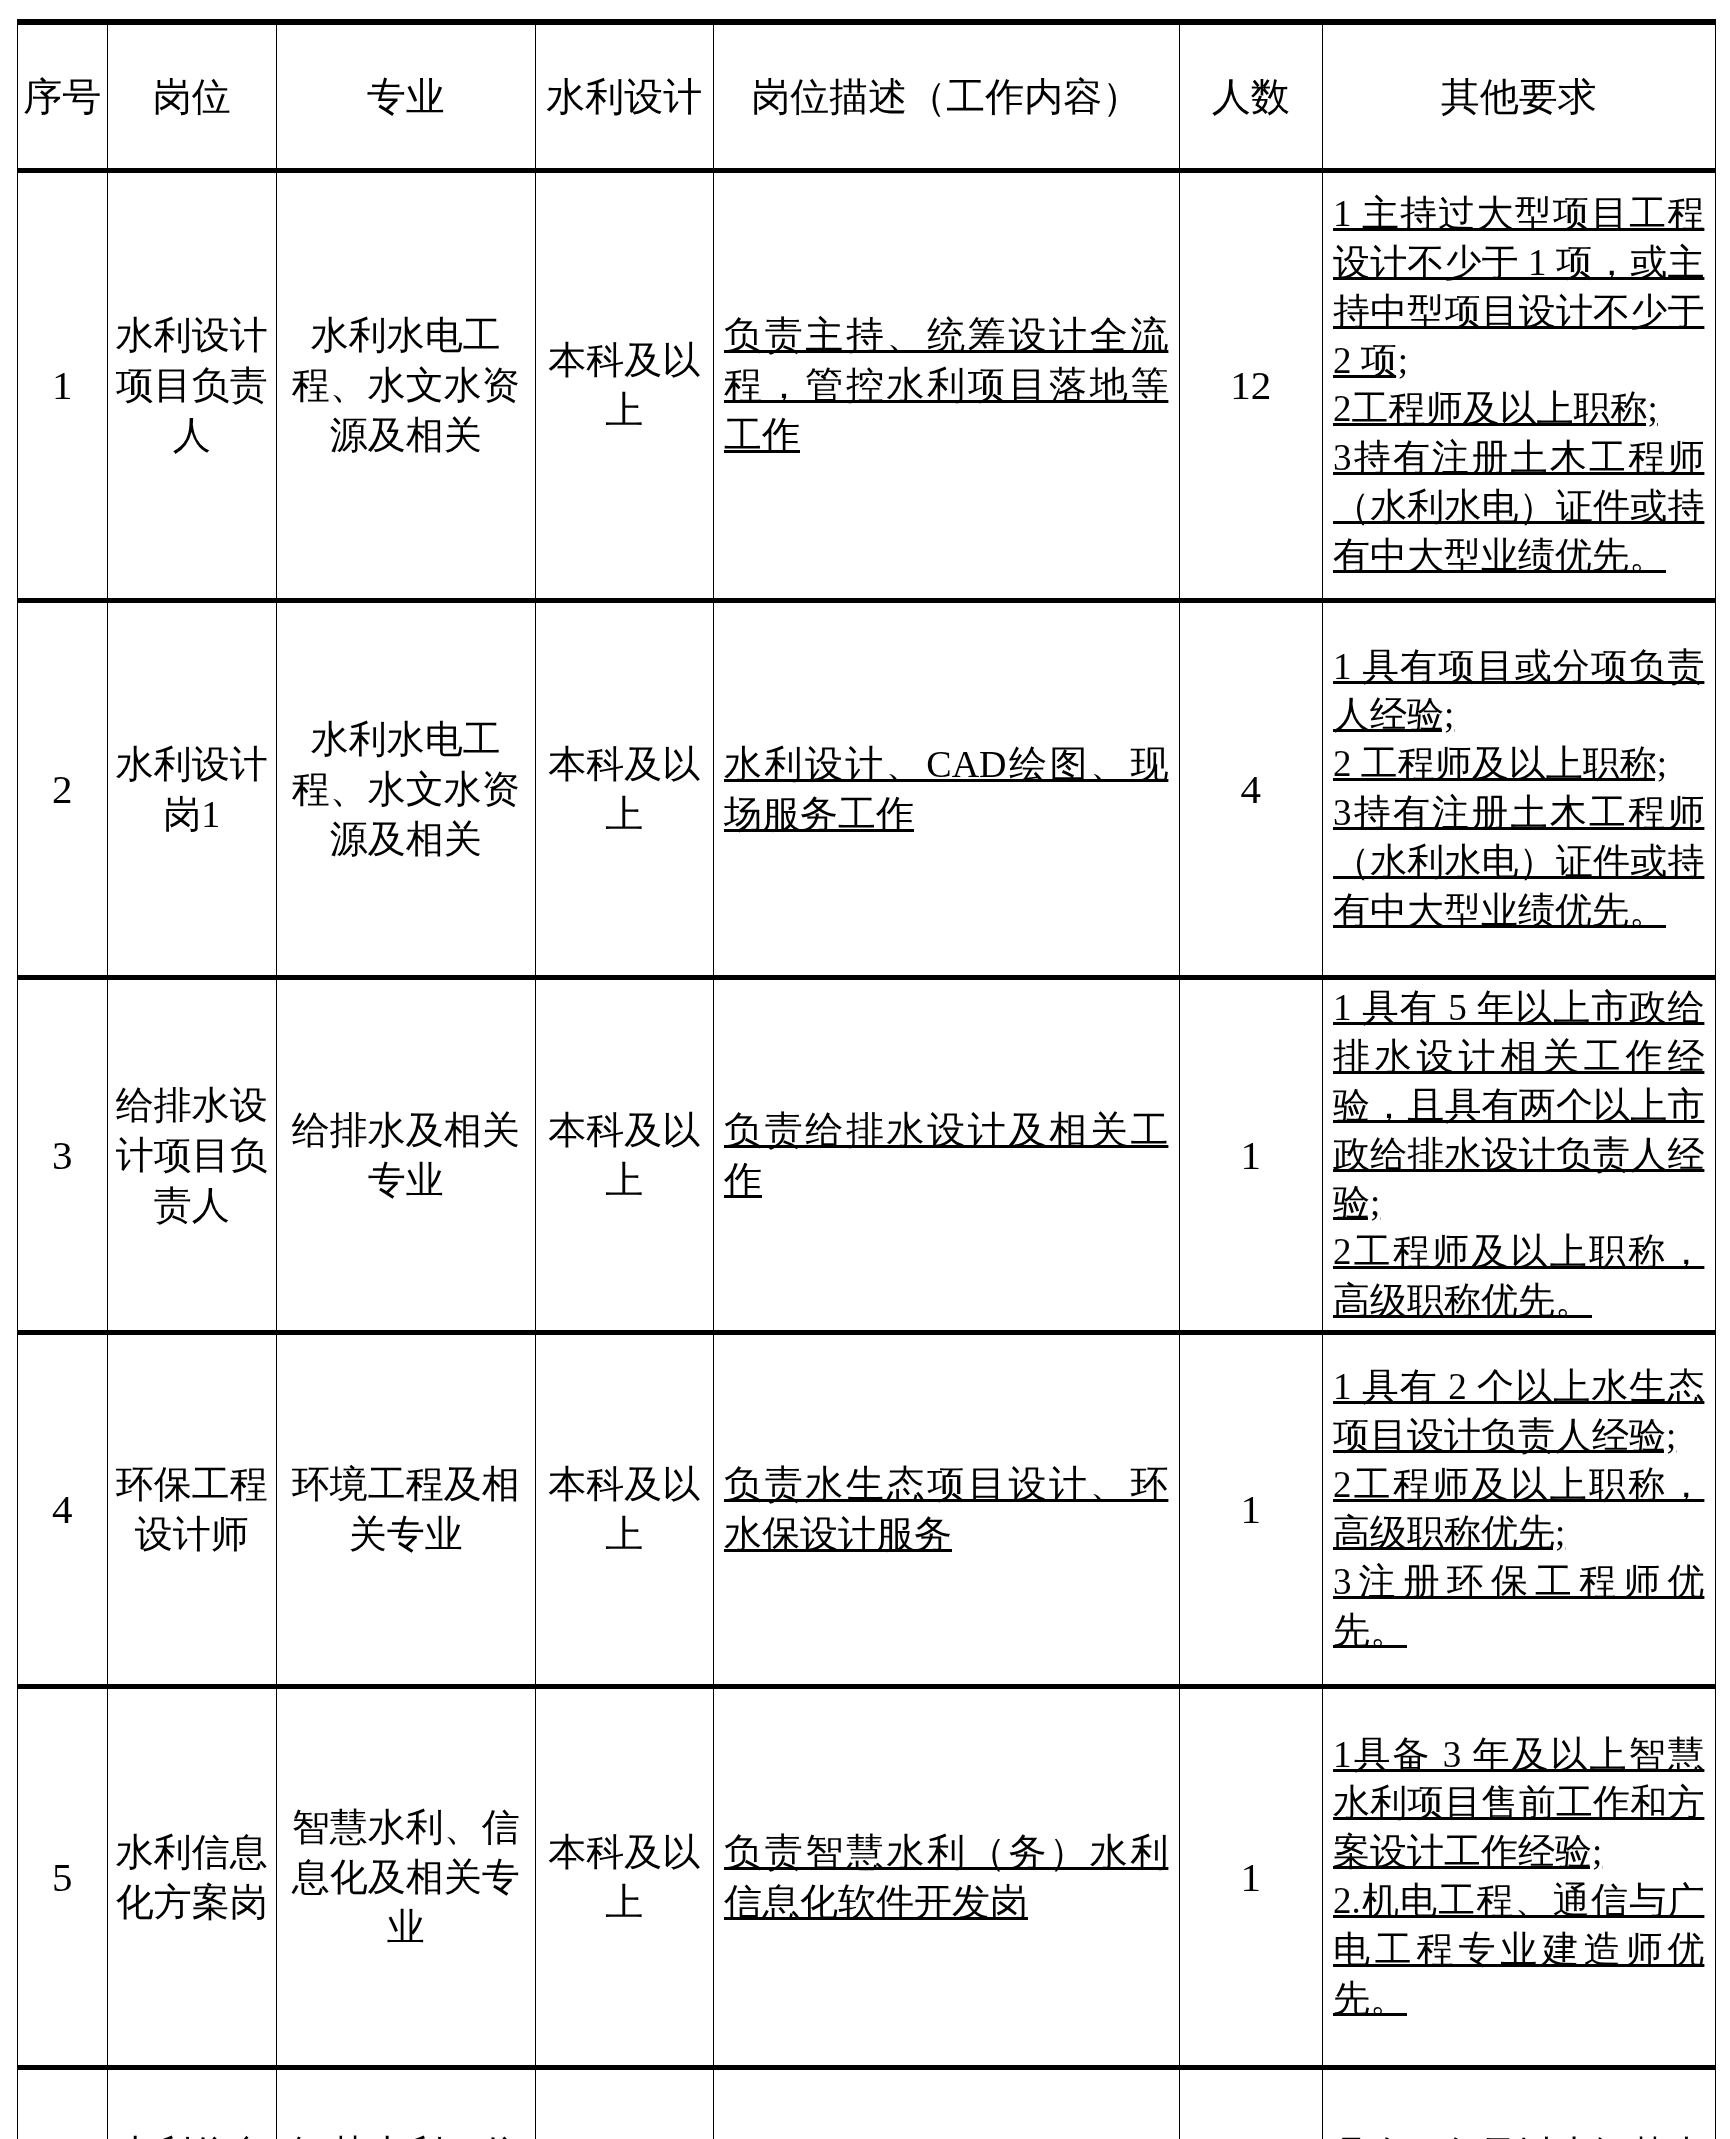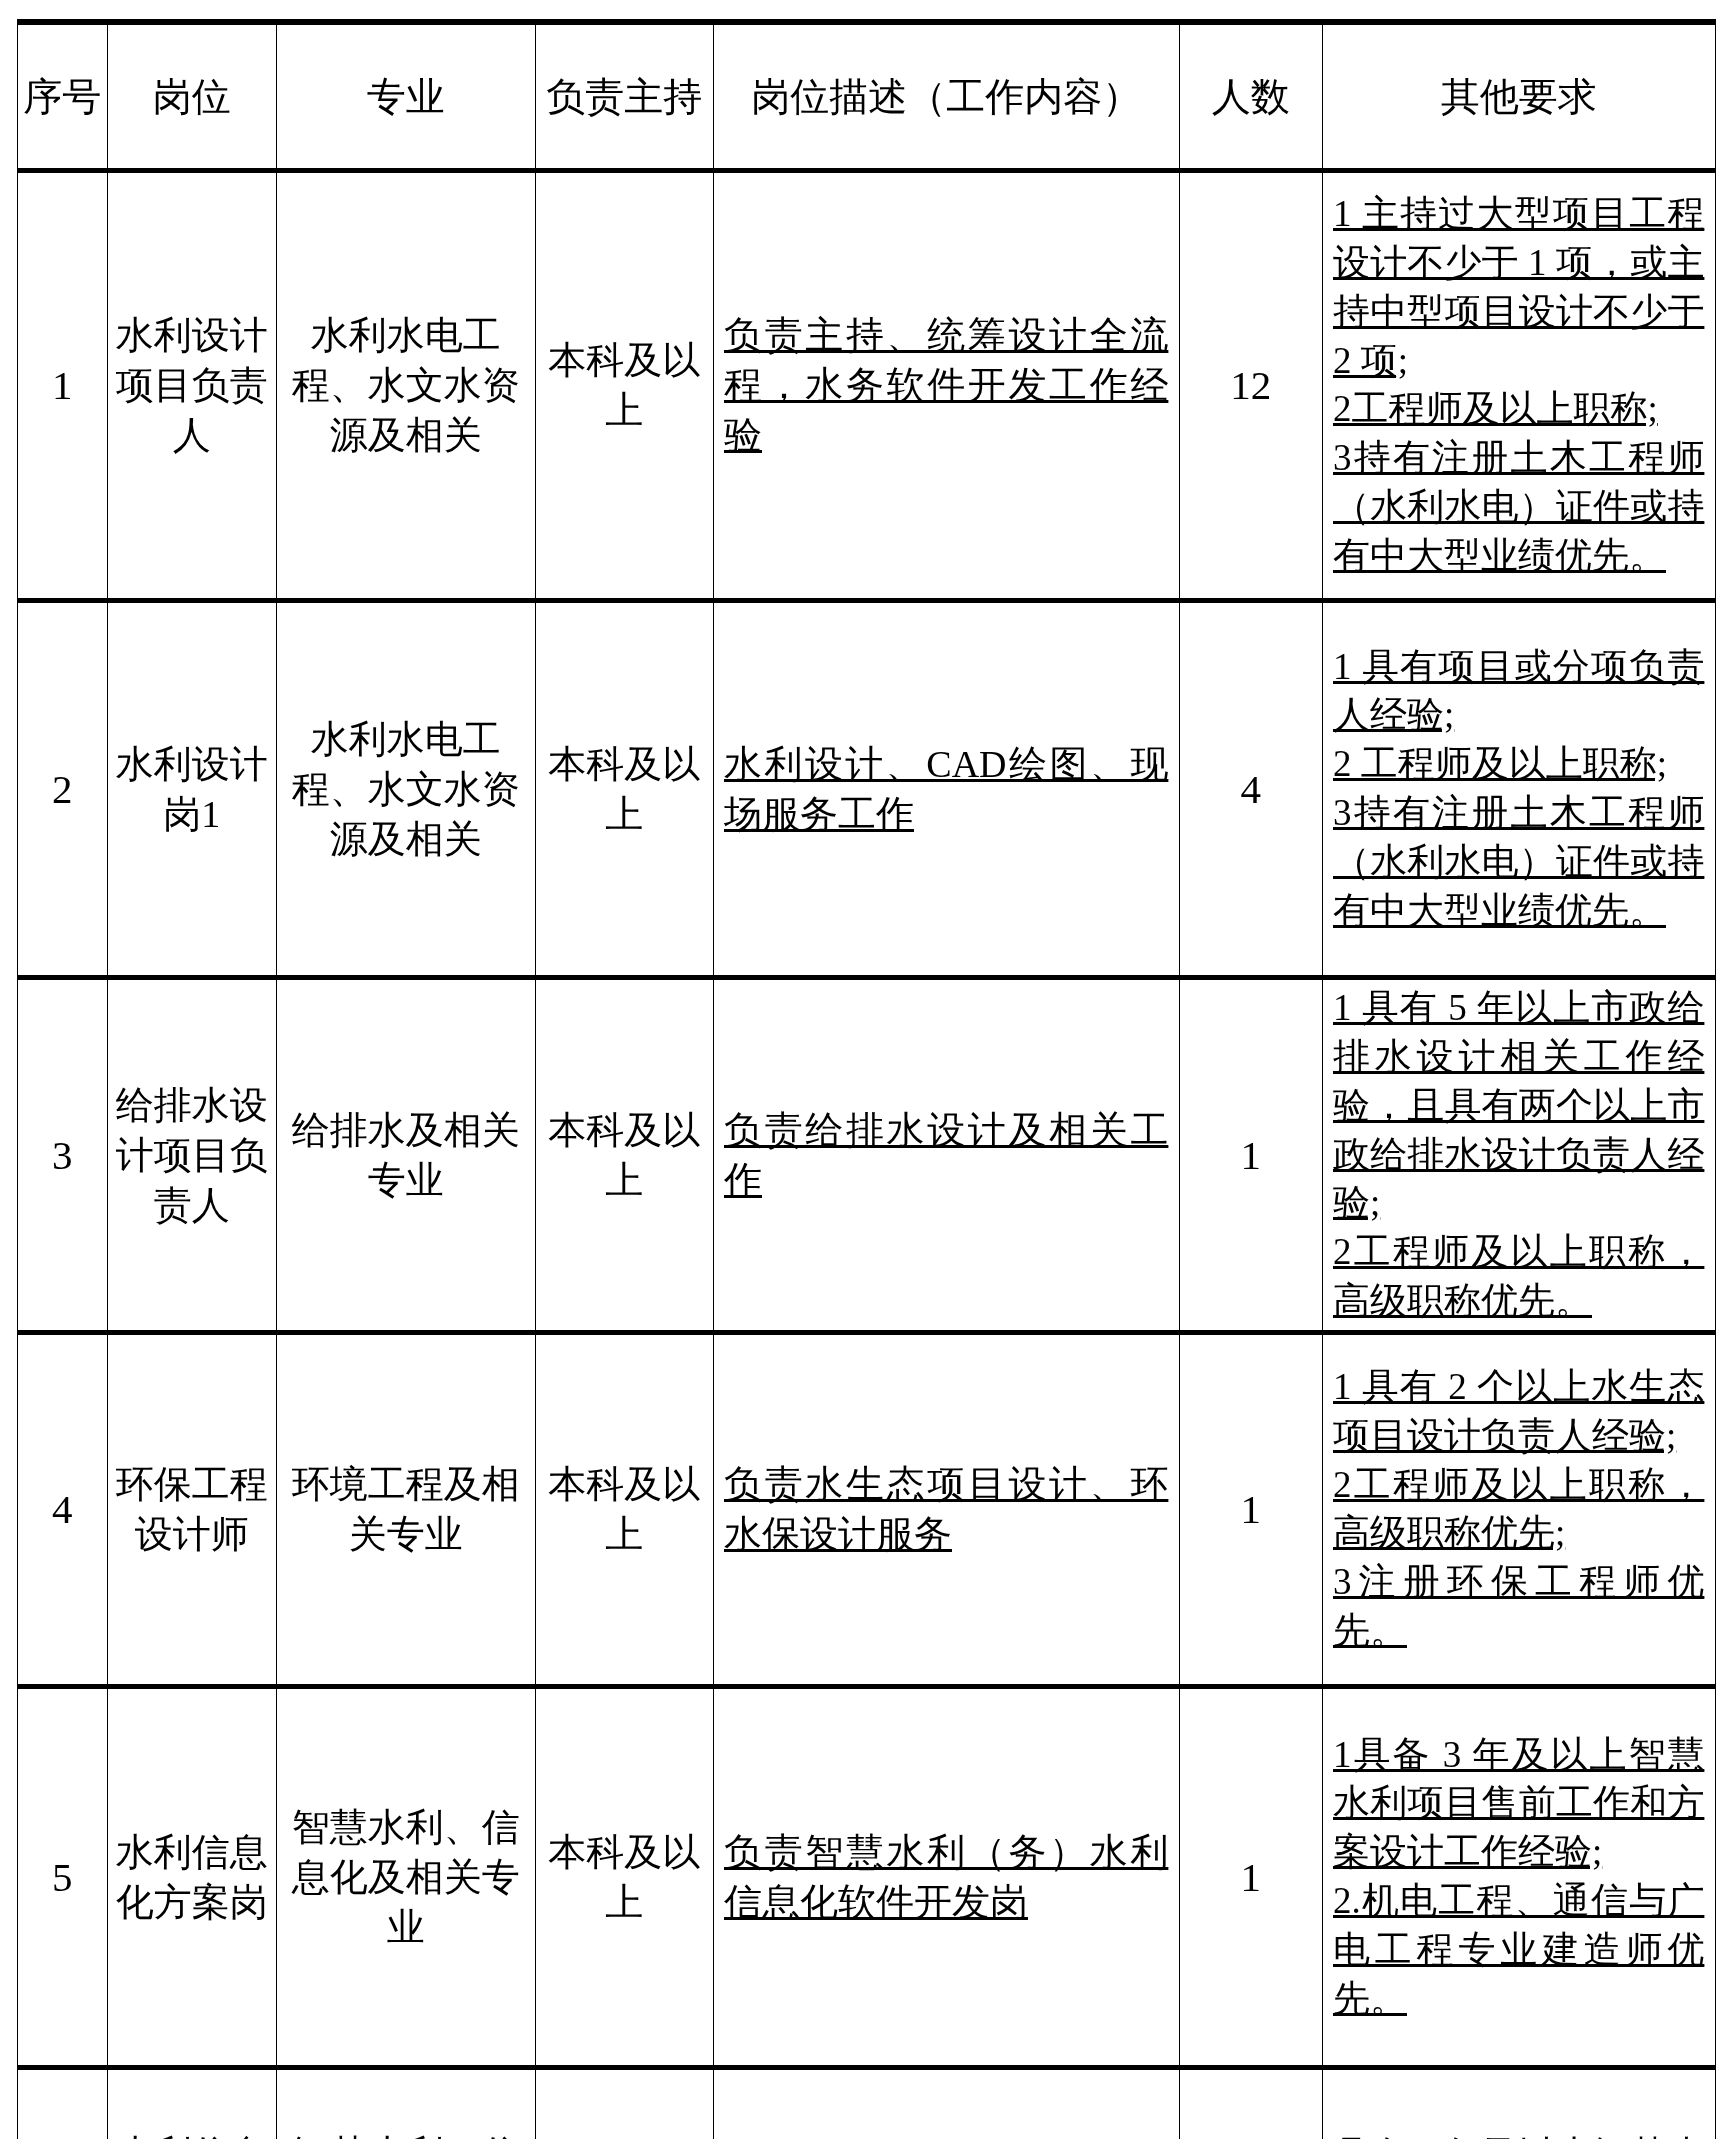--- a/index.html
+++ b/index.html
@@ -83,33 +83,33 @@
       <col class="c-edu">
     <col class="c-desc">
       <col class="c-count">
       <col class="c-other">
   </colgroup>
   <thead>
     <tr class="rh">
       <th>序号</th>
       <th>岗位</th>
       <th>专业</th>
-      <th>负责主持</th>
+      <th>水利设计</th>
       <th>岗位描述（工作内容）</th>
       <th>人数</th>
       <th>其他要求</th>
     </tr>
   </thead>
   <tbody>
     <tr class="r1 thick">
       <td class="no">1</td>
       <td class="post">水利设计项目负责人</td>
       <td class="major">水利水电工程、水文水资源及相关</td>
       <td class="edu">本科及以上</td>
-      <td class="desc">负责主持、统筹设计全流程，水务软件开发工作经验</td>
+      <td class="desc">负责主持、统筹设计全流程，管控水利项目落地等工作</td>
       <td class="count">12</td>
       <td class="other">1 主持过大型项目工程设计不少于 1 项，或主持中型项目设计不少于 2 项;
 2工程师及以上职称;
 3持有注册土木工程师（水利水电）证件或持有中大型业绩优先。</td>
     </tr>
     <tr class="r2 thick">
       <td class="no">2</td>
       <td class="post">水利设计岗1</td>
       <td class="major">水利水电工程、水文水资源及相关</td>
       <td class="edu">本科及以上</td>

